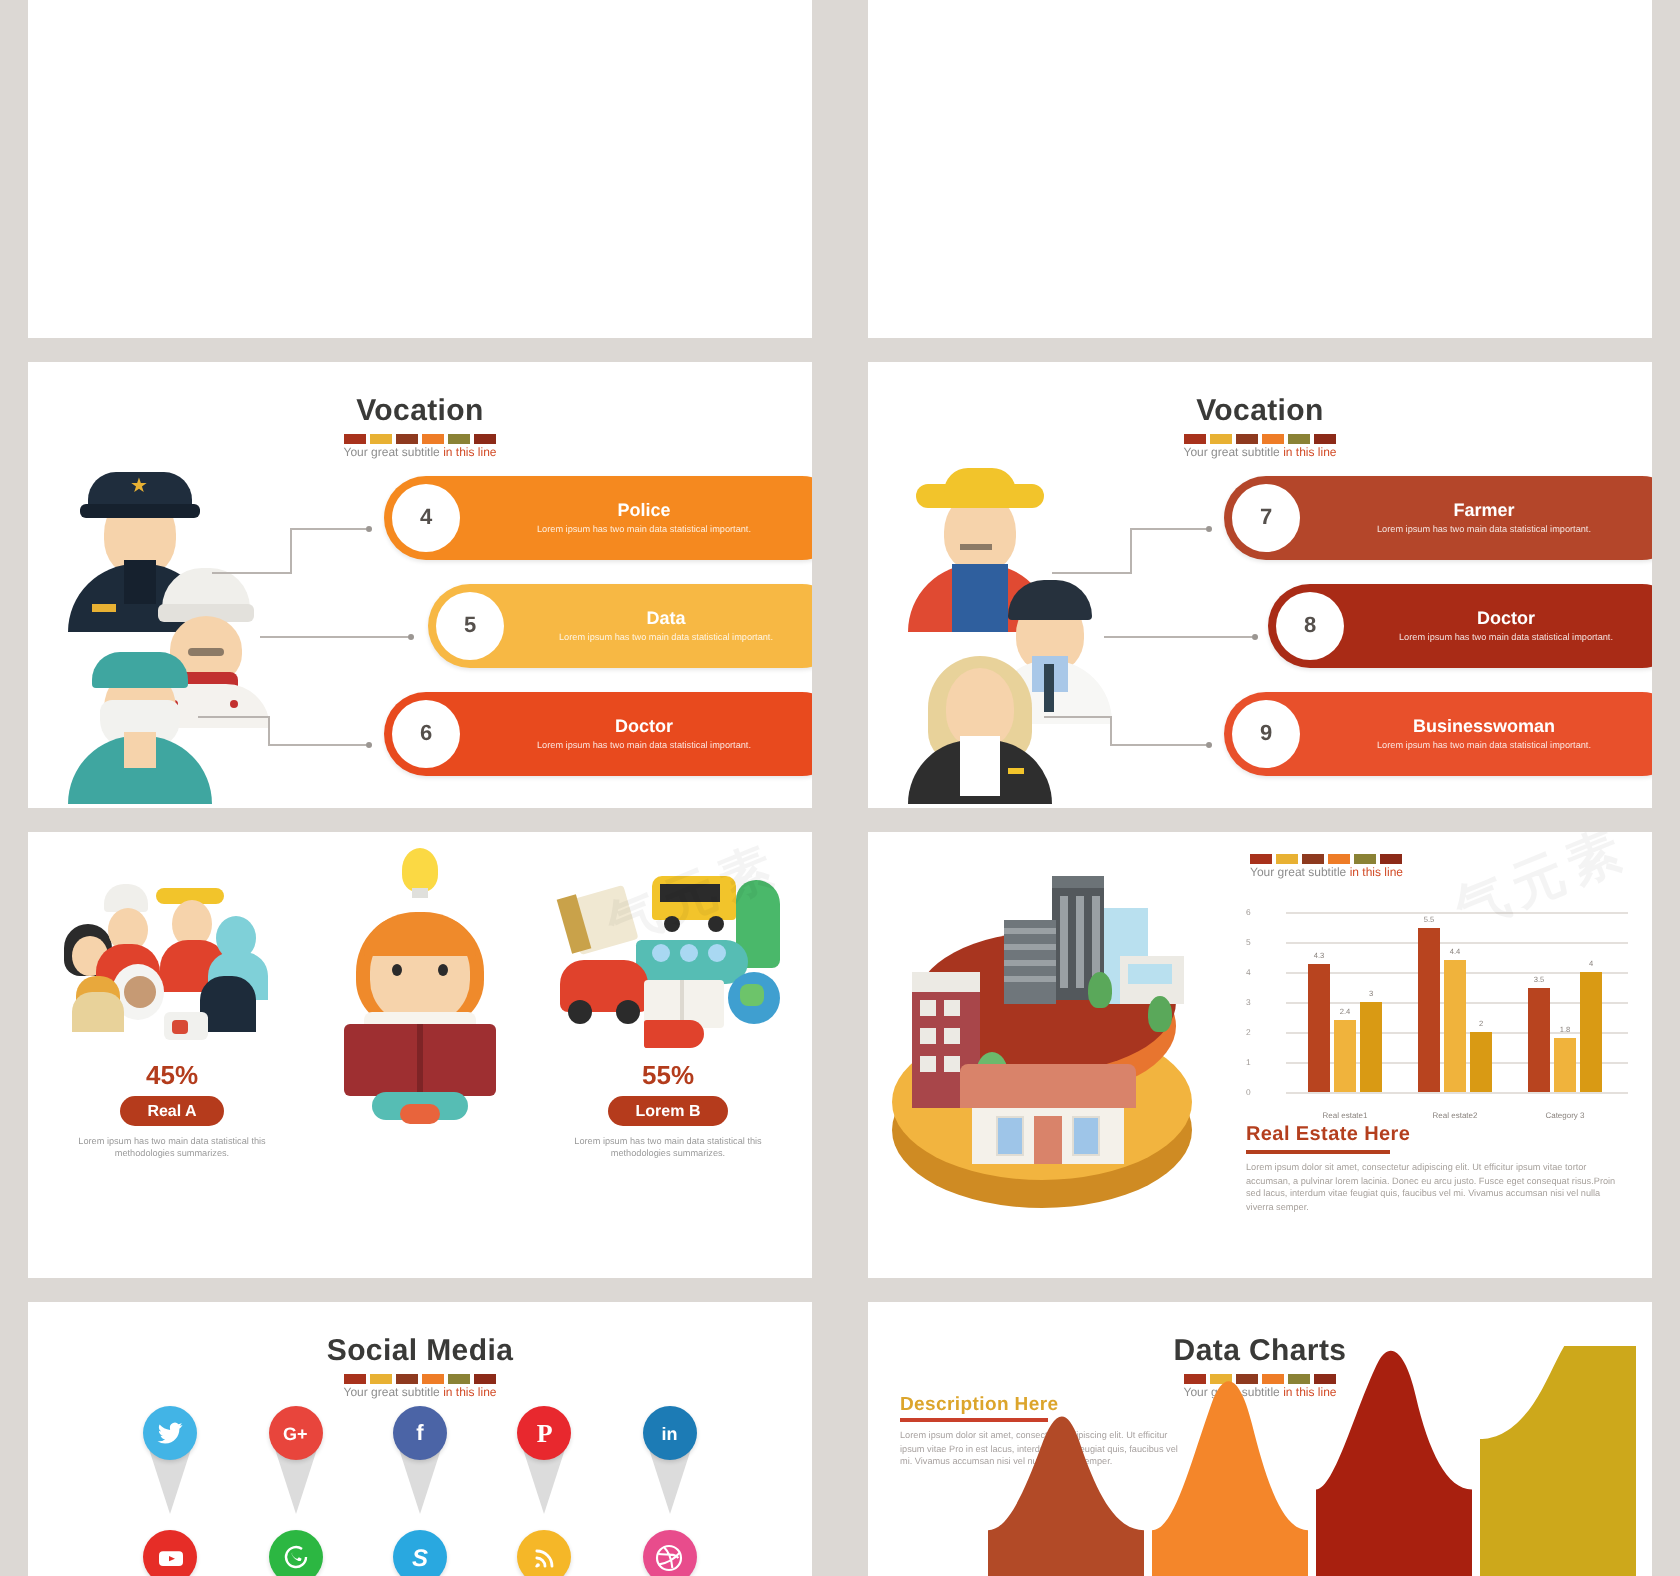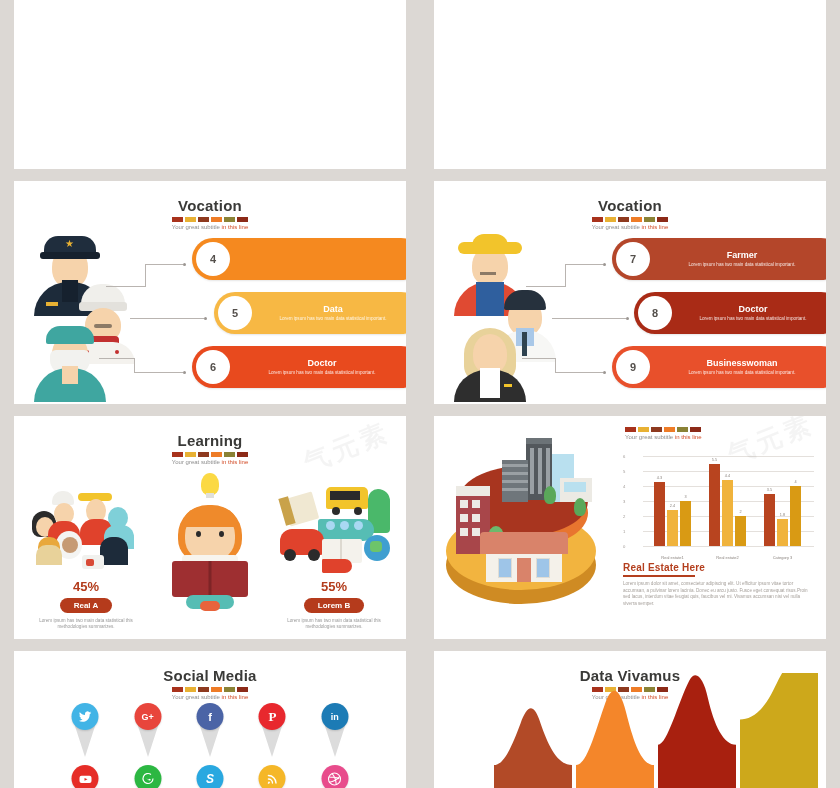--- a/index.html
+++ b/index.html
@@ -210,20 +210,24 @@
         <div class="conn-dot" style="left:190px;top:87px;"></div>
 
         <div class="conn-line" style="left:85px;top:128px;width:36px;"></div>
         <div style="position:absolute;left:120px;top:128px;width:1px;height:14px;background:#b9b4b0;"></div>
         <div class="conn-line" style="left:120px;top:142px;width:49px;"></div>
         <div class="conn-dot" style="left:169px;top:141px;"></div>
 
         <div class="pill-col">
           <div class="pill" style="background:#f5891f;">
             <div class="num">4</div>
+            <div class="ptxt">
+              <div class="plabel">Police</div>
+              <div class="pdesc">Lorem ipsum has two main data statistical important.</div>
+            </div>
           </div>
           <div class="pill indent" style="background:#f7b844;">
             <div class="num">5</div>
             <div class="ptxt">
               <div class="plabel">Data</div>
               <div class="pdesc">Lorem ipsum has two main data statistical important.</div>
             </div>
           </div>
           <div class="pill" style="background:#e84a1e;">
             <div class="num">6</div>
@@ -317,34 +321,20 @@
               <div class="pdesc">Lorem ipsum has two main data statistical important.</div>
             </div>
           </div>
         </div>
       </div>
     </div>
   </div>
 
   <div class="cell">
     <div class="slide">
-      <div class="s-head">
-        <div class="s-title">Learning</div>
-        <div class="s-bar">
-          <i style="background:#a8321c"></i>
-            <i style="background:#e8b133"></i>
-            <i style="background:#8e3a1f"></i>
-          <i style="background:#ee7c27"></i>
-            <i style="background:#8a8235"></i>
-            <i style="background:#8c2a18"></i>
-        </div>
-        <div class="s-sub">
-          <span>Your great subtitle </span><b>in this line</b>
-        </div>
-      </div>
 
       <div class="learn-body">
         <div class="learn-col left">
           <div class="learn-art">
             <div style="position:absolute;left:10px;top:28px;width:24px;height:26px;border-radius:12px 12px 8px 8px;background:#2b2b2b;"></div>
             <div style="position:absolute;left:14px;top:34px;width:18px;height:20px;border-radius:50%;background:#f6d3ab;"></div>
             <div style="position:absolute;left:30px;top:8px;width:22px;height:14px;background:#f0efeb;border-radius:10px 10px 2px 2px;"></div>
             <div style="position:absolute;left:32px;top:20px;width:20px;height:22px;border-radius:50%;background:#f6d3ab;"></div>
             <div style="position:absolute;left:26px;top:38px;width:32px;height:22px;border-radius:14px 14px 0 0;background:#e0422c;"></div>
             <div style="position:absolute;left:56px;top:10px;width:34px;height:8px;background:#f2c42b;border-radius:6px;"></div>
@@ -618,34 +608,39 @@
             </div>
           </div>
         </div>
 
     </div>
   </div>
 
   <div class="cell">
     <div class="slide">
       <div class="s-head">
-        <div class="s-title">Data Vivamus</div>
+        <div class="s-title">Data Charts</div>
         <div class="s-bar">
           <i style="background:#a8321c"></i>
             <i style="background:#e8b133"></i>
             <i style="background:#8e3a1f"></i>
           <i style="background:#ee7c27"></i>
             <i style="background:#8a8235"></i>
             <i style="background:#8c2a18"></i>
         </div>
         <div class="s-sub">
           <span>Your great subtitle </span><b>in this line</b>
         </div>
       </div>
 
+      <div class="dc-desc">
+        <div class="dc-h">Description Here</div>
+        <div class="dc-rule"></div>
+        <div class="dc-p">Lorem ipsum dolor sit amet, consectetur adipiscing elit. Ut efficitur ipsum vitae Pro in est lacus, interdum vitae feugiat quis, faucibus vel mi. Vivamus accumsan nisi vel nulla viverra semper.</div>
+      </div>
 
       <div class="dc-cols">
 
         <div class="dc-col">
           <div class="dc-peak">
             <svg viewBox="0 0 100 130" preserveAspectRatio="none">
               <path d="M0,130 L0,95 C12,95 22,78 34,52 C42,34 50,30 58,48 C68,72 80,95 100,95 L100,130 Z" fill="#b24a27"></path>
             </svg>
             <div class="dc-icon" style="top:70px;">
               <svg width="20" height="20" viewBox="0 0 24 24" fill="none" stroke="#fff" stroke-width="1.4">

